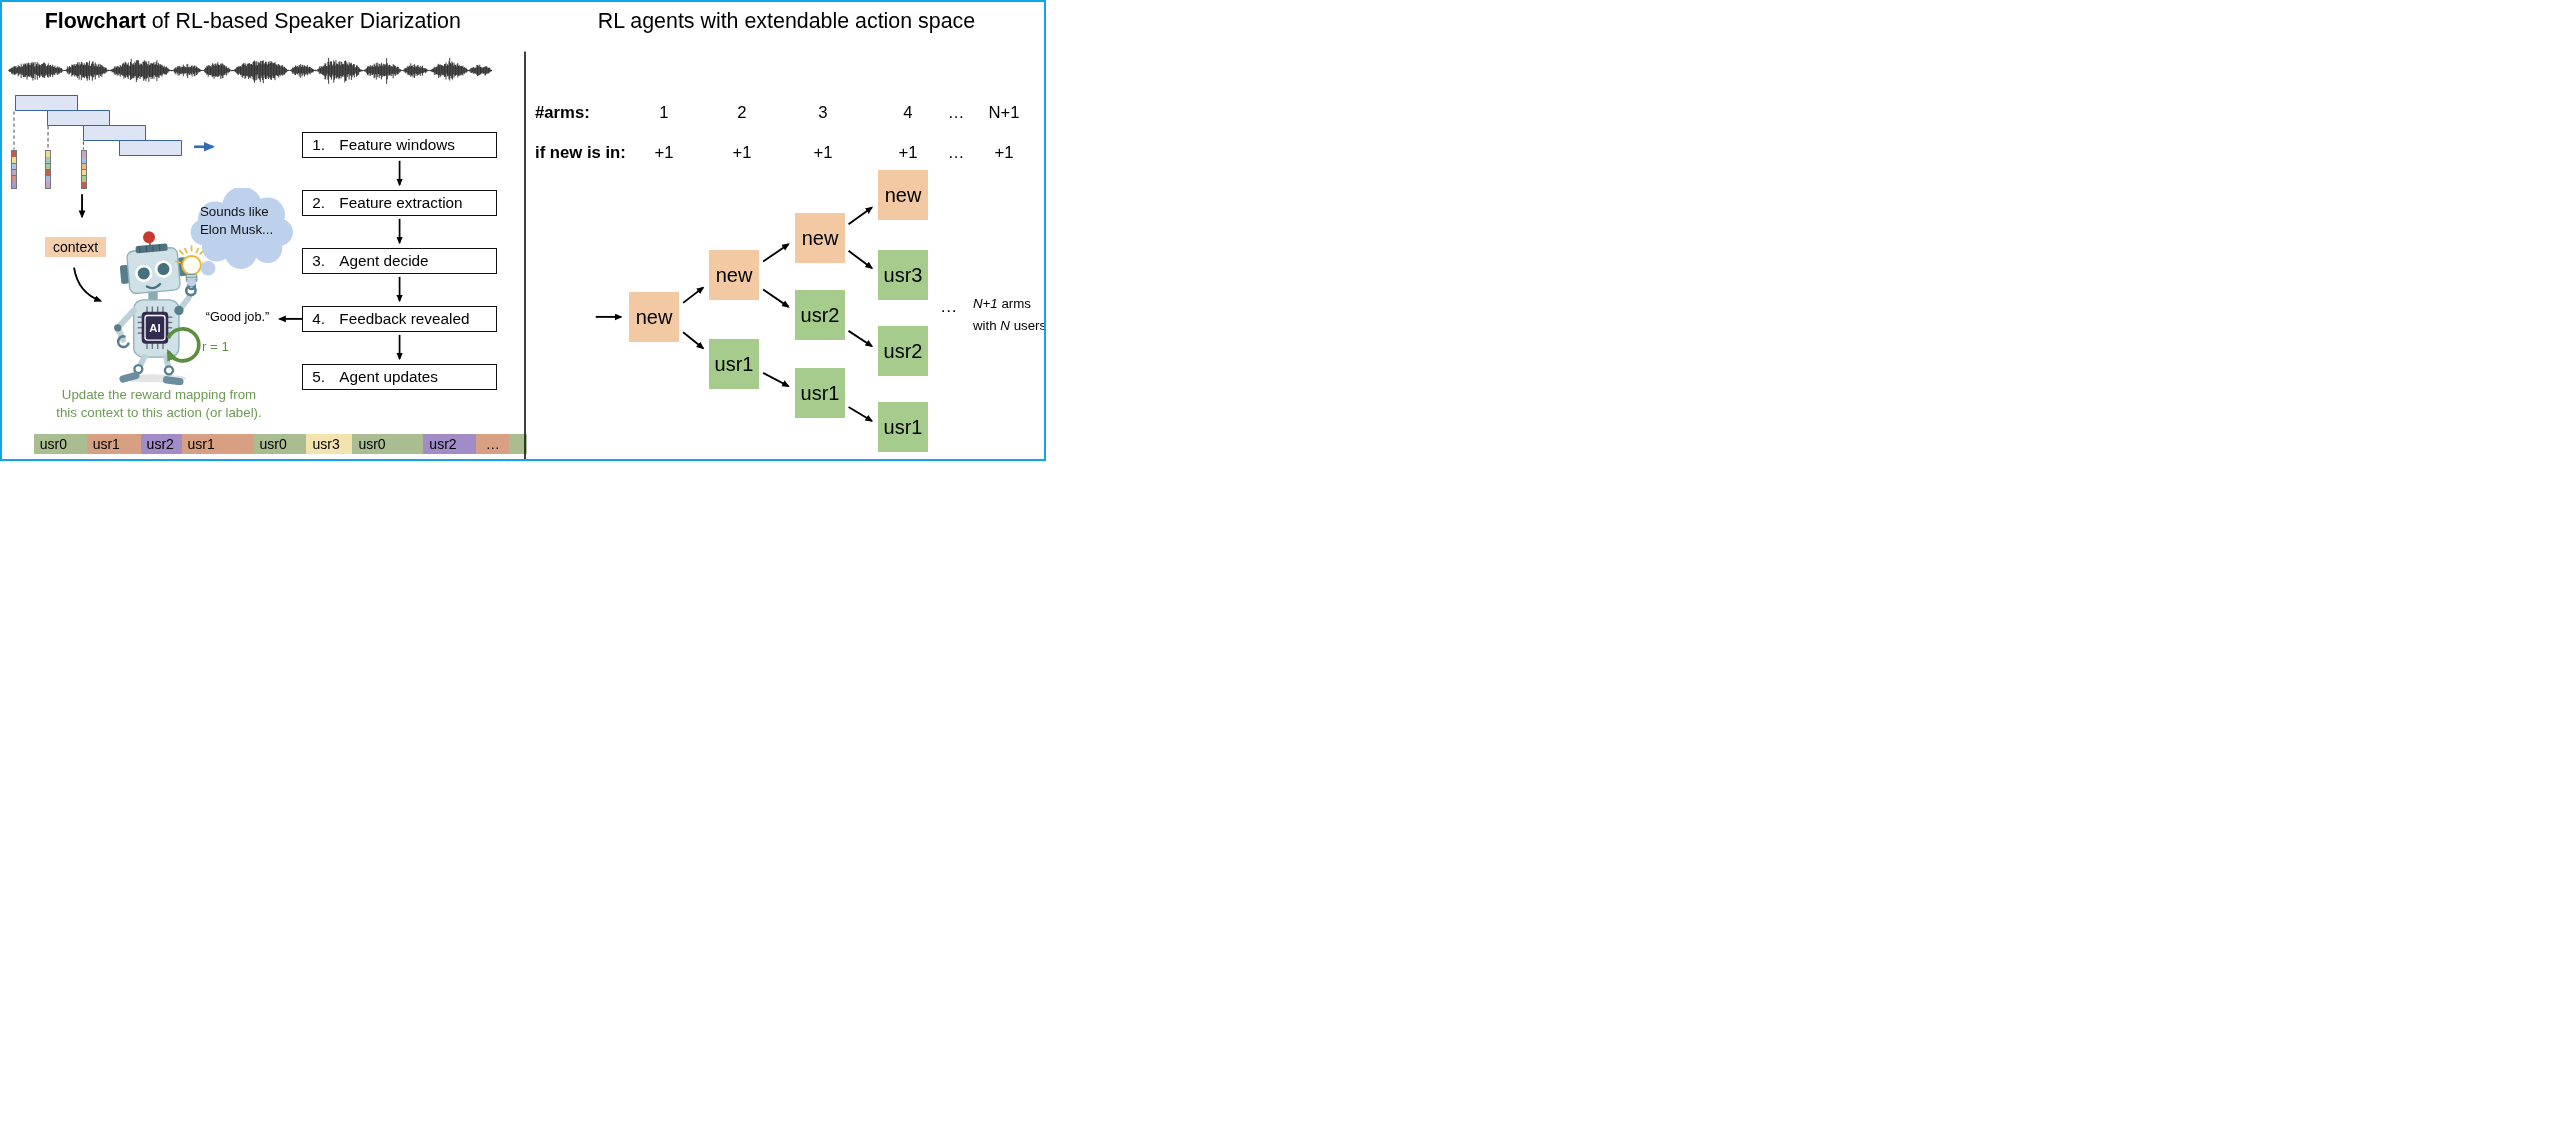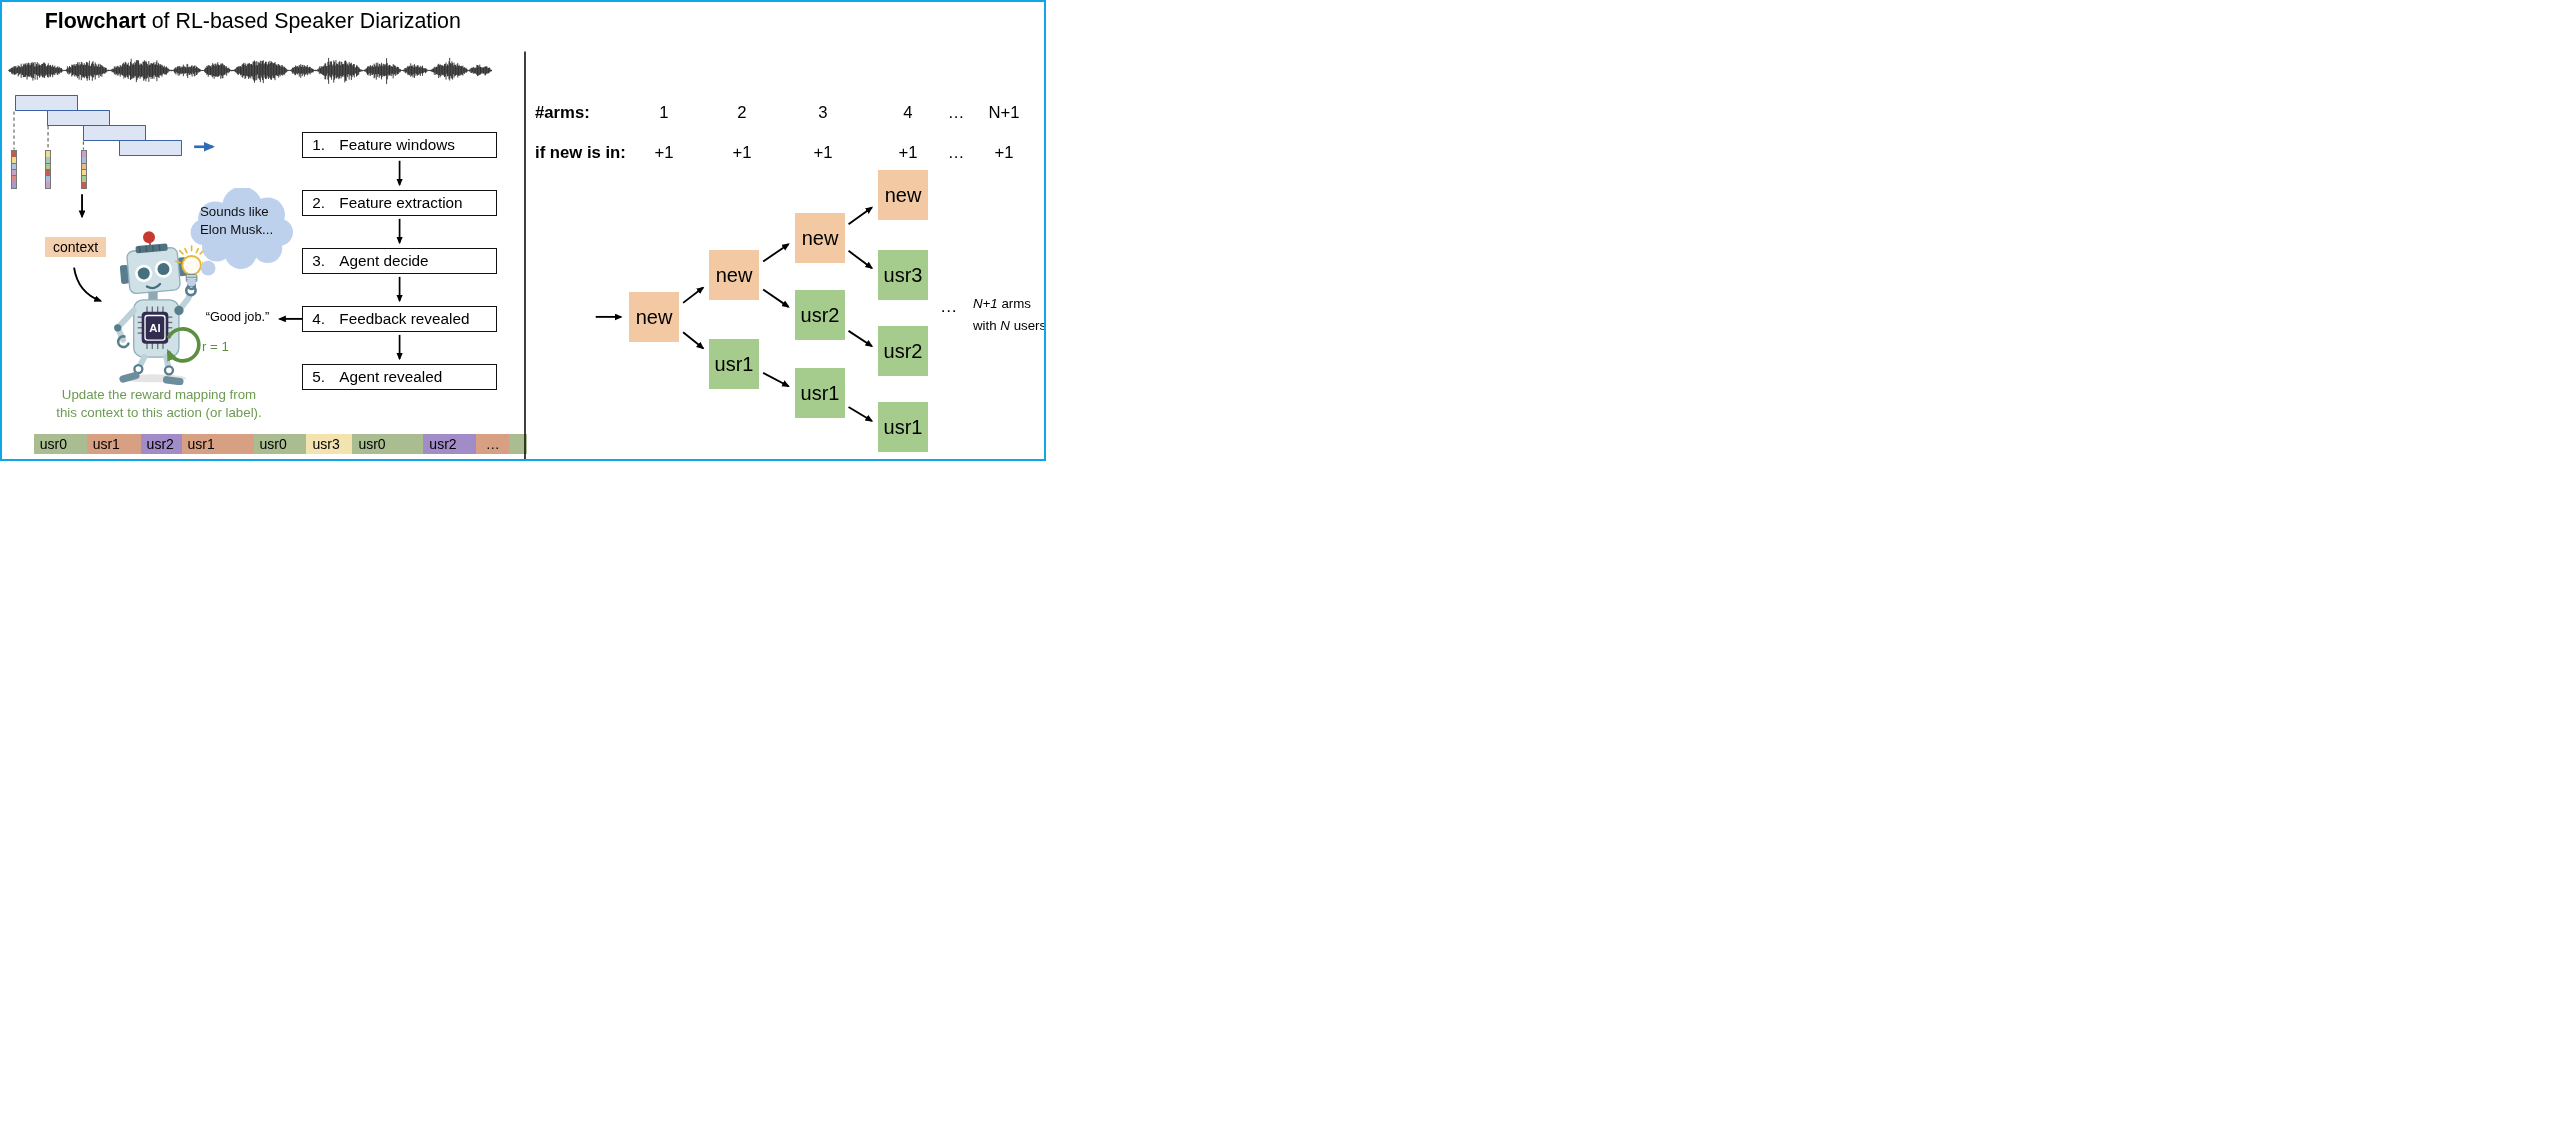--- a/index.html
+++ b/index.html
@@ -68,20 +68,21 @@
   #waveform{left:0;top:53px;}
   #robot-svg{left:101px;top:226px;}
   #cloud-svg{left:188px;top:186px;}
 </style>
 </head>
 <body>
 
 <div id="canvas">
 
   <div class="abs panel-title" id="title-left"><b>Flowchart</b><span> of RL-based Speaker Diarization</span></div>
+  <div class="abs panel-title" id="title-right">RL agents with extendable action space</div>
 
   <svg id="waveform" width="523" height="31" viewBox="0 0 784 46">
       <path d="M10.0,22.4V23.6M11.1,21.2V24.8M12.2,20.6V25.3M13.3,20.0V25.5M14.4,19.0V27.7M15.5,18.2V28.7M16.6,19.6V26.6M17.7,16.7V28.9M18.8,17.1V29.5M19.9,16.7V28.9M21.0,16.2V28.7M22.1,19.0V27.4M23.2,18.1V26.7M24.3,15.1V32.0M25.4,16.5V29.6M26.5,16.6V28.7M27.6,18.2V27.4M28.7,12.8V34.1M29.8,17.1V29.0M30.9,17.0V29.8M32.0,14.0V33.1M33.1,12.5V32.7M34.2,14.2V32.8M35.3,12.6V32.4M36.4,15.5V30.0M37.5,11.7V36.6M38.6,13.8V32.4M39.7,11.3V31.5M40.8,14.8V32.2M41.9,12.0V32.7M43.0,15.1V30.5M44.1,11.1V33.5M45.2,12.8V33.9M46.3,10.2V38.1M47.4,11.8V34.4M48.5,16.9V28.4M49.6,10.3V36.7M50.7,16.8V28.5M51.8,13.1V30.0M52.9,10.5V37.0M54.0,16.0V31.2M55.1,12.5V30.5M56.2,14.4V33.7M57.3,14.8V32.1M58.4,16.0V28.8M59.5,13.4V30.9M60.6,13.2V32.9M61.7,12.2V33.7M62.8,10.8V32.0M63.9,11.5V34.3M65.0,13.0V30.9M66.1,17.0V28.6M67.2,16.4V30.3M68.3,15.0V32.9M69.4,12.2V33.6M70.5,15.6V28.3M71.6,15.5V32.2M72.7,14.6V32.3M73.8,17.5V28.6M74.9,16.3V29.7M76.0,14.4V33.0M77.1,17.6V28.8M78.2,17.2V29.6M79.3,15.7V29.4M80.4,19.1V26.9M81.5,18.7V26.2M82.6,18.0V29.1M83.7,16.6V29.8M84.8,19.1V27.1M85.9,17.5V28.1M87.0,19.7V25.9M88.1,19.1V26.2M89.2,19.5V26.0M90.3,21.5V24.4M91.4,21.9V24.2M92.5,22.4V23.6M93.6,22.3V23.7M94.7,22.0V23.8M95.8,22.2V23.8M96.9,20.8V24.7M98.0,16.7V27.7M99.1,19.9V25.6M100.2,18.2V29.0M101.3,16.3V28.0M102.4,17.7V26.9M103.5,18.8V26.0M104.6,14.3V32.1M105.7,15.2V29.9M106.8,13.9V30.1M107.9,15.9V28.1M109.0,13.6V32.0M110.1,16.2V29.8M111.2,13.2V32.0M112.3,13.8V30.9M113.4,10.6V34.5M114.5,14.3V31.6M115.6,10.5V36.7M116.7,15.4V29.1M117.8,13.7V29.6M118.9,10.0V37.5M120.0,11.0V31.8M121.1,13.8V33.6M122.2,14.8V32.7M123.3,11.9V34.5M124.4,15.2V32.6M125.5,14.2V31.3M126.6,10.2V34.9M127.7,10.6V38.4M128.8,11.8V34.6M129.9,15.4V30.9M131.0,8.5V37.6M132.1,15.9V31.8M133.2,16.4V29.4M134.3,12.8V32.0M135.4,10.6V38.4M136.5,9.1V33.1M137.6,13.4V33.2M138.7,16.7V29.1M139.8,11.0V36.5M140.9,13.3V30.7M142.0,15.8V29.8M143.1,17.2V29.3M144.2,14.1V30.3M145.3,12.8V34.1M146.4,17.8V28.7M147.5,13.7V31.5M148.6,15.1V28.9M149.7,15.1V32.5M150.8,16.6V28.3M151.9,17.4V27.2M153.0,19.7V27.2M154.1,17.8V28.1M155.2,19.1V26.1M156.3,19.2V26.1M157.4,21.7V24.6M158.5,22.4V23.8M159.6,21.9V23.9M160.7,22.1V23.7M161.8,21.9V24.0M162.9,22.1V23.8M164.0,21.8V23.9M165.1,20.5V25.5M166.2,20.5V25.6M167.3,20.4V25.8M168.4,16.8V28.8M169.5,19.1V26.9M170.6,17.0V29.7M171.7,18.3V28.0M172.8,16.0V30.7M173.9,16.9V28.2M175.0,17.1V30.2M176.1,18.4V27.6M177.2,14.8V32.3M178.3,16.1V29.2M179.4,17.3V29.2M180.5,13.6V30.3M181.6,12.0V30.9M182.7,11.3V35.1M183.8,13.8V32.2M184.9,9.9V34.0M186.0,11.4V32.5M187.1,14.0V30.3M188.2,14.1V33.3M189.3,11.2V35.6M190.4,15.6V30.1M191.5,16.3V30.5M192.6,10.0V37.3M193.7,5.3V36.0M194.8,12.7V35.5M195.9,14.2V33.7M197.0,12.1V34.6M198.1,14.7V31.5M199.2,10.0V33.7M200.3,11.9V31.2M201.4,7.9V40.4M202.5,7.4V37.2M203.6,7.4V34.4M204.7,8.1V33.5M205.8,14.8V31.2M206.9,12.3V35.6M208.0,13.9V33.2M209.1,12.9V32.3M210.2,15.3V31.3M211.3,9.9V33.7M212.4,9.7V38.4M213.5,7.8V36.3M214.6,10.8V34.8M215.7,8.5V39.2M216.8,10.5V35.3M217.9,13.2V34.4M219.0,15.8V30.4M220.1,8.9V40.1M221.2,14.8V33.0M222.3,13.7V32.3M223.4,11.8V35.6M224.5,12.2V32.8M225.6,13.1V35.1M226.7,11.8V31.0M227.8,10.4V35.4M228.9,14.2V29.7M230.0,13.7V32.2M231.1,10.3V32.6M232.2,7.7V39.0M233.3,14.9V32.3M234.4,11.6V33.2M235.5,13.3V34.2M236.6,15.6V30.0M237.7,13.5V30.2M238.8,15.5V30.3M239.9,14.3V32.2M241.0,16.3V28.6M242.1,18.1V27.4M243.2,15.7V28.6M244.3,18.1V29.0M245.4,18.3V28.7M246.5,16.9V29.3M247.6,19.6V27.2M248.7,18.8V26.2M249.8,20.9V24.5M250.9,21.5V24.1M252.0,22.4V23.6M253.1,21.8V24.1M254.2,22.2V24.0M255.3,22.3V23.9M256.4,22.1V23.8M257.5,21.5V24.3M258.6,20.2V26.3M259.7,18.9V27.3M260.8,17.9V29.0M261.9,20.0V25.4M263.0,17.0V27.4M264.1,16.3V30.8M265.2,17.9V27.4M266.3,16.1V30.3M267.4,18.7V27.8M268.5,16.9V27.4M269.6,18.1V28.5M270.7,17.6V26.9M271.8,14.2V31.6M272.9,16.6V28.5M274.0,16.9V27.4M275.1,18.1V27.2M276.2,18.4V26.8M277.3,13.1V31.1M278.4,13.8V34.4M279.5,18.2V27.3M280.6,17.6V29.7M281.7,17.2V29.9M282.8,17.9V27.4M283.9,16.0V28.7M285.0,15.1V32.1M286.1,18.4V26.3M287.2,16.8V28.3M288.3,15.8V31.8M289.4,15.5V30.9M290.5,19.5V25.7M291.6,16.8V29.9M292.7,18.1V28.8M293.8,19.5V25.7M294.9,19.4V26.2M296.0,20.7V24.9M297.1,21.2V24.8M298.2,21.9V23.8M299.3,22.4V23.7M300.4,22.2V23.7M301.5,22.3V23.7M302.6,22.4V23.6M303.7,21.0V25.0M304.8,18.7V26.6M305.9,19.3V27.1M307.0,16.1V29.7M308.1,17.1V28.5M309.2,14.8V32.4M310.3,16.0V29.8M311.4,15.3V29.7M312.5,16.6V30.0M313.6,17.6V29.3M314.7,15.0V31.9M315.8,11.9V33.2M316.9,14.5V31.1M318.0,13.0V35.4M319.1,16.1V31.2M320.2,12.6V32.4M321.3,15.4V31.4M322.4,12.8V32.6M323.5,10.5V32.6M324.6,14.2V31.8M325.7,14.8V31.0M326.8,15.8V28.8M327.9,12.6V35.4M329.0,13.9V30.7M330.1,12.0V34.7M331.2,13.1V34.4M332.3,15.2V30.1M333.4,14.9V29.4M334.5,16.5V29.3M335.6,18.4V27.1M336.7,16.6V30.7M337.8,19.6V25.8M338.9,19.2V27.3M340.0,18.8V26.0M341.1,20.8V25.0M342.2,21.8V23.8M343.3,22.0V24.1M344.4,22.2V24.0M345.5,22.2V23.9M346.6,22.0V23.8M347.7,22.0V24.0M348.8,21.3V24.2M349.9,20.9V25.3M351.0,19.3V26.3M352.1,17.6V27.4M353.2,17.9V28.6M354.3,16.5V29.7M355.4,18.0V27.1M356.5,16.2V28.1M357.6,16.5V30.2M358.7,17.7V29.3M359.8,14.5V33.0M360.9,12.9V33.7M362.0,12.2V30.9M363.1,14.7V30.7M364.2,11.5V35.6M365.3,13.9V34.4M366.4,16.6V30.7M367.5,13.9V31.2M368.6,12.6V32.3M369.7,12.7V35.7M370.8,11.7V33.7M371.9,13.7V32.3M373.0,13.4V35.0M374.1,13.2V31.2M375.2,14.6V32.3M376.3,10.0V36.1M377.4,9.3V38.0M378.5,8.0V41.3M379.6,9.8V37.9M380.7,15.3V30.6M381.8,9.0V37.5M382.9,15.0V28.9M384.0,10.0V35.2M385.1,12.0V34.3M386.2,11.3V36.9M387.3,8.4V40.4M388.4,13.5V30.9M389.5,8.6V34.1M390.6,8.9V37.4M391.7,7.6V41.9M392.8,13.7V29.6M393.9,12.1V33.8M395.0,10.0V35.9M396.1,9.7V35.9M397.2,12.9V33.9M398.3,14.5V30.9M399.4,9.9V35.8M400.5,13.1V32.7M401.6,8.6V34.3M402.7,11.7V36.2M403.8,9.3V37.3M404.9,10.6V34.5M406.0,12.2V30.8M407.1,12.1V34.1M408.2,11.8V35.0M409.3,10.3V37.5M410.4,13.6V30.3M411.5,14.3V30.0M412.6,16.0V31.5M413.7,13.6V31.0M414.8,13.3V33.6M415.9,15.1V29.6M417.0,15.5V31.6M418.1,17.7V28.6M419.2,15.4V29.8M420.3,15.0V30.6M421.4,18.4V28.2M422.5,17.0V30.1M423.6,17.7V28.9M424.7,19.1V27.1M425.8,19.9V25.7M426.9,20.9V25.5M428.0,22.4V23.7M429.1,22.0V23.8M430.2,22.3V23.6M431.3,22.4V23.6M432.4,22.1V23.7M433.5,21.7V24.1M434.6,20.4V25.6M435.7,18.5V27.8M436.8,19.4V26.3M437.9,17.8V28.1M439.0,17.6V29.6M440.1,15.5V30.0M441.2,17.5V27.2M442.3,16.1V28.5M443.4,16.4V28.9M444.5,18.1V26.9M445.6,14.7V32.1M446.7,16.6V28.1M447.8,13.5V34.1M448.9,17.6V27.4M450.0,14.7V31.6M451.1,14.6V29.3M452.2,17.9V27.5M453.3,15.1V32.2M454.4,16.3V29.3M455.5,17.9V28.9M456.6,17.0V27.3M457.7,14.8V30.2M458.8,18.1V28.7M459.9,18.7V26.2M461.0,17.4V27.4M462.1,17.7V28.9M463.2,20.1V25.7M464.3,19.3V26.7M465.4,20.6V25.5M466.5,20.7V25.8M467.6,22.1V23.9M468.7,22.2V23.8M469.8,21.8V23.9M470.9,22.0V24.1M472.0,22.4V23.6M473.1,21.3V24.3M474.2,20.7V24.6M475.3,18.7V26.3M476.4,16.6V28.5M477.5,19.5V26.8M478.6,16.4V28.2M479.7,17.7V28.7M480.8,17.0V29.5M481.9,16.7V29.8M483.0,15.2V31.3M484.1,12.4V36.2M485.2,12.3V36.2M486.3,16.3V31.0M487.4,16.6V27.7M488.5,10.0V36.7M489.6,4.1V43.0M490.7,14.4V30.7M491.8,9.4V32.9M492.9,9.6V33.4M494.0,9.4V36.7M495.1,15.7V29.3M496.2,13.7V31.8M497.3,7.8V41.2M498.4,10.0V36.8M499.5,15.6V30.3M500.6,7.2V34.6M501.7,12.5V35.0M502.8,13.0V32.6M503.9,14.3V33.7M505.0,10.4V36.1M506.1,9.0V34.5M507.2,15.1V31.1M508.3,9.8V34.9M509.4,10.3V32.0M510.5,13.5V32.1M511.6,13.6V30.1M512.7,12.8V32.7M513.8,8.6V41.0M514.9,8.1V38.2M516.0,9.7V38.7M517.1,14.1V30.1M518.2,12.5V33.1M519.3,15.5V28.3M520.4,10.2V36.6M521.5,12.9V30.5M522.6,12.6V30.6M523.7,11.3V37.3M524.8,14.4V33.0M525.9,15.7V29.4M527.0,13.3V30.5M528.1,13.3V33.6M529.2,18.5V28.3M530.3,18.2V26.7M531.4,15.1V32.2M532.5,15.6V30.9M533.6,17.6V29.8M534.7,18.0V29.2M535.8,19.8V25.5M536.9,21.1V24.7M538.0,21.3V25.1M539.1,22.0V23.9M540.2,22.0V24.2M541.3,22.3V23.6M542.4,22.2V23.7M543.5,21.8V24.4M544.6,21.4V24.5M545.7,20.1V25.6M546.8,19.5V27.4M547.9,17.2V29.7M549.0,17.0V28.4M550.1,16.2V30.7M551.2,17.6V27.0M552.3,15.0V31.0M553.4,17.6V27.3M554.5,16.0V29.9M555.6,15.4V29.7M556.7,17.7V28.1M557.8,12.7V34.6M558.9,14.3V33.6M560.0,16.9V28.7M561.1,11.4V36.6M562.2,15.5V28.9M563.3,11.2V32.9M564.4,17.1V28.3M565.5,13.0V33.9M566.6,13.5V31.1M567.7,16.2V30.3M568.8,11.4V36.3M569.9,14.1V33.1M571.0,17.1V29.7M572.1,12.9V31.5M573.2,13.9V31.6M574.3,15.4V30.9M575.4,13.4V30.7M576.5,4.5V43.2M577.6,11.9V36.3M578.7,16.7V28.7M579.8,15.1V31.0M580.9,14.5V29.9M582.0,15.2V30.7M583.1,17.5V27.7M584.2,16.2V31.4M585.3,17.7V28.0M586.4,13.5V34.8M587.5,14.6V29.3M588.6,15.5V28.6M589.7,16.0V31.1M590.8,19.4V26.5M591.9,17.4V29.8M593.0,17.5V28.5M594.1,17.8V28.2M595.2,20.3V25.8M596.3,20.5V26.0M597.4,21.2V24.6M598.5,22.3V23.6M599.6,22.1V23.6M600.7,22.2V23.7M601.8,22.0V24.2M602.9,21.3V24.4M604.0,19.2V25.9M605.1,19.4V27.2M606.2,19.8V25.4M607.3,17.7V27.3M608.4,16.1V29.6M609.5,17.6V29.1M610.6,15.8V30.3M611.7,17.0V28.8M612.8,12.2V32.4M613.9,16.2V30.6M615.0,16.5V30.4M616.1,14.6V33.3M617.2,18.1V28.5M618.3,13.5V34.2M619.4,18.0V27.2M620.5,15.7V30.9M621.6,17.6V28.4M622.7,15.4V30.6M623.8,15.1V29.9M624.9,17.7V29.2M626.0,18.6V28.0M627.1,16.1V31.1M628.2,18.7V26.8M629.3,17.3V27.6M630.4,15.7V30.9M631.5,19.6V26.9M632.6,19.1V25.9M633.7,19.9V25.2M634.8,19.6V27.0M635.9,20.3V25.9M637.0,21.1V24.8M638.1,22.4V23.6M639.2,22.0V23.7M640.3,22.4V23.6M641.4,22.2V23.9M642.5,22.1V24.0M643.6,21.9V24.3M644.7,20.7V25.5M645.8,20.2V25.3M646.9,19.9V25.7M648.0,17.3V29.5M649.1,19.3V26.5M650.2,17.7V29.5M651.3,17.6V28.2M652.4,16.9V28.8M653.5,14.1V29.5M654.6,12.9V34.3M655.7,15.0V30.2M656.8,13.8V33.1M657.9,14.6V31.2M659.0,15.3V29.1M660.1,15.1V29.6M661.2,16.6V30.5M662.3,15.9V29.9M663.4,13.3V32.9M664.5,13.1V32.1M665.6,11.0V36.7M666.7,16.4V27.8M667.8,13.6V31.7M668.9,15.3V31.3M670.0,9.3V36.0M671.1,4.1V38.0M672.2,11.8V31.1M673.3,13.0V34.4M674.4,9.2V35.1M675.5,11.4V36.6M676.6,15.7V28.6M677.7,11.2V33.7M678.8,14.4V31.0M679.9,14.6V30.8M681.0,16.7V29.5M682.1,13.6V29.9M683.2,11.7V33.4M684.3,16.2V30.7M685.4,14.5V31.2M686.5,16.7V29.0M687.6,16.3V30.3M688.7,16.1V28.9M689.8,17.3V29.8M690.9,15.7V30.5M692.0,18.7V27.1M693.1,18.0V28.2M694.2,19.4V26.0M695.3,18.8V26.2M696.4,20.2V26.0M697.5,21.4V24.6M698.6,22.3V23.7M699.7,21.9V24.0M700.8,21.8V24.4M701.9,21.2V24.5M703.0,19.2V26.7M704.1,19.0V26.8M705.2,19.4V25.6M706.3,17.6V27.6M707.4,18.2V27.6M708.5,19.4V27.1M709.6,18.9V27.4M710.7,18.7V28.1M711.8,14.6V29.6M712.9,15.0V31.4M714.0,15.4V30.5M715.1,17.1V30.0M716.2,14.1V29.6M717.3,17.6V28.7M718.4,17.9V26.8M719.5,18.8V28.2M720.6,18.6V26.5M721.7,18.5V27.7M722.8,17.7V27.6M723.9,17.2V30.1M725.0,16.9V30.3M726.1,16.8V27.7M727.2,17.2V28.0M728.3,19.4V26.9M729.4,19.1V27.4M730.5,18.4V26.2M731.6,19.7V25.4M732.7,21.7V24.3M733.8,22.1V24.1" stroke="#0a0a0a" stroke-width="1.15" fill="none"></path>
     </svg>
 
   <div class="abs win" id="win1"></div>
   <div class="abs win" id="win2"></div>
   <div class="abs win" id="win3"></div>
   <div class="abs win" id="win4"></div>
 
@@ -223,21 +224,21 @@
   <div class="abs step" id="step3">
       <span class="num">3.</span>
       <span>Agent decide</span>
     </div>
   <div class="abs step" id="step4">
       <span class="num">4.</span>
       <span>Feedback revealed</span>
     </div>
   <div class="abs step" id="step5">
       <span class="num">5.</span>
-      <span>Agent revealed</span>
+      <span>Agent updates</span>
     </div>
 
   <div class="abs" id="good-job">“Good job.”</div>
   <div class="abs" id="r-label">r = 1</div>
   <div class="abs" id="caption">
     <div>Update the reward mapping from</div>
     <div>this context to this action (or label).</div>
   </div>
 
   <div class="abs" id="timeline">

